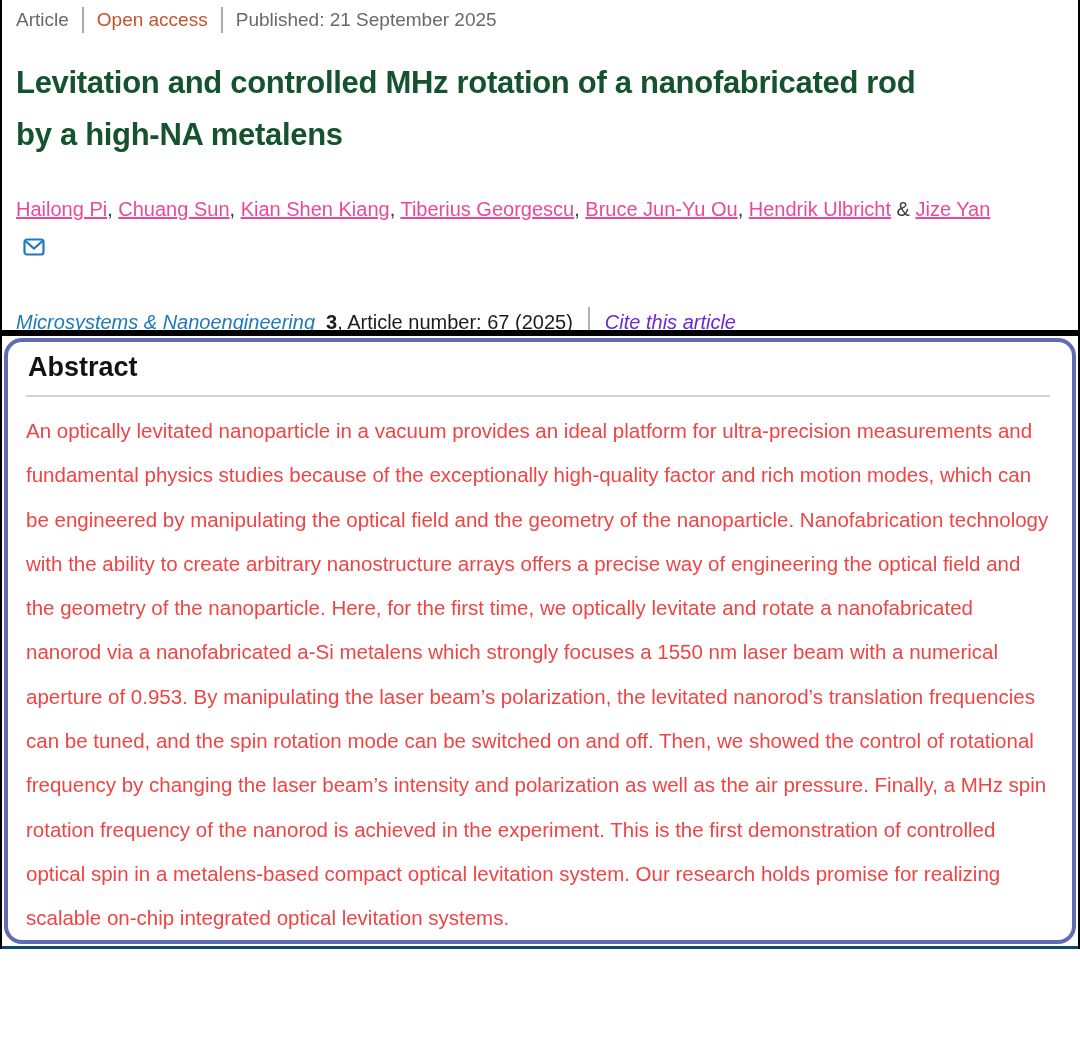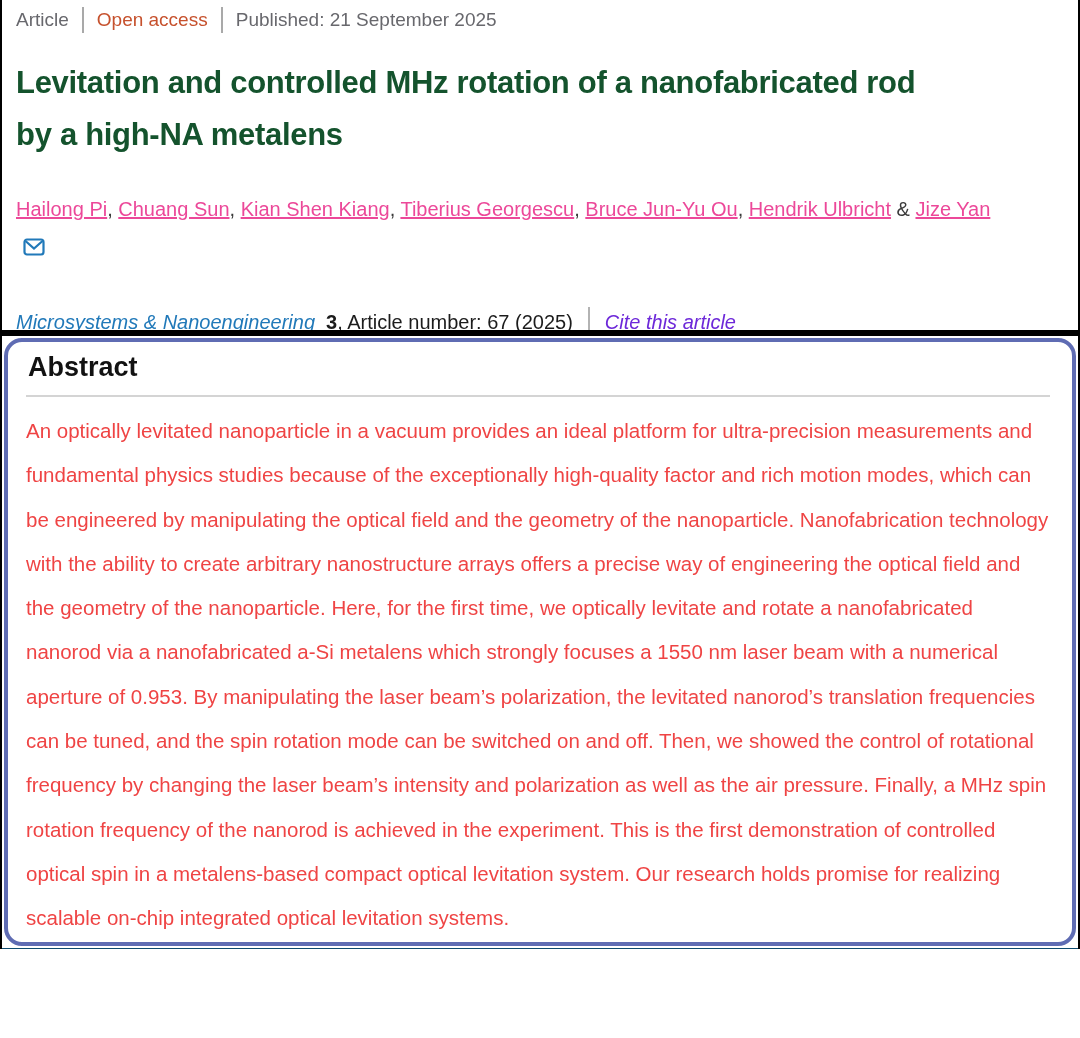--- a/index.html
+++ b/index.html
@@ -49,21 +49,21 @@
   .cite-bar{
     display:inline-block;width:0;height:31px;
     border-left:2px solid #b3b3b3;margin:0 15px;
   }
   .cite-link{color:#6d28d9;text-decoration:underline;cursor:pointer;font-style:italic;}
   
   .abstract-outer{
     position:absolute;left:0;right:0;top:330px;bottom:0;
     box-sizing:border-box;
     border-top:6px solid #000;
-    border-bottom:1px solid #0c4a6e;
+    border-bottom:3px solid #0c4a6e;
     padding:2px 2px;
     background:#fff;
   }
   .abstract-box{
     box-sizing:border-box;height:100%;
     border:4px solid #5f6cb3;
     border-radius:18px;
     padding:8px 22px 0 18px;
     overflow:hidden;
   }

